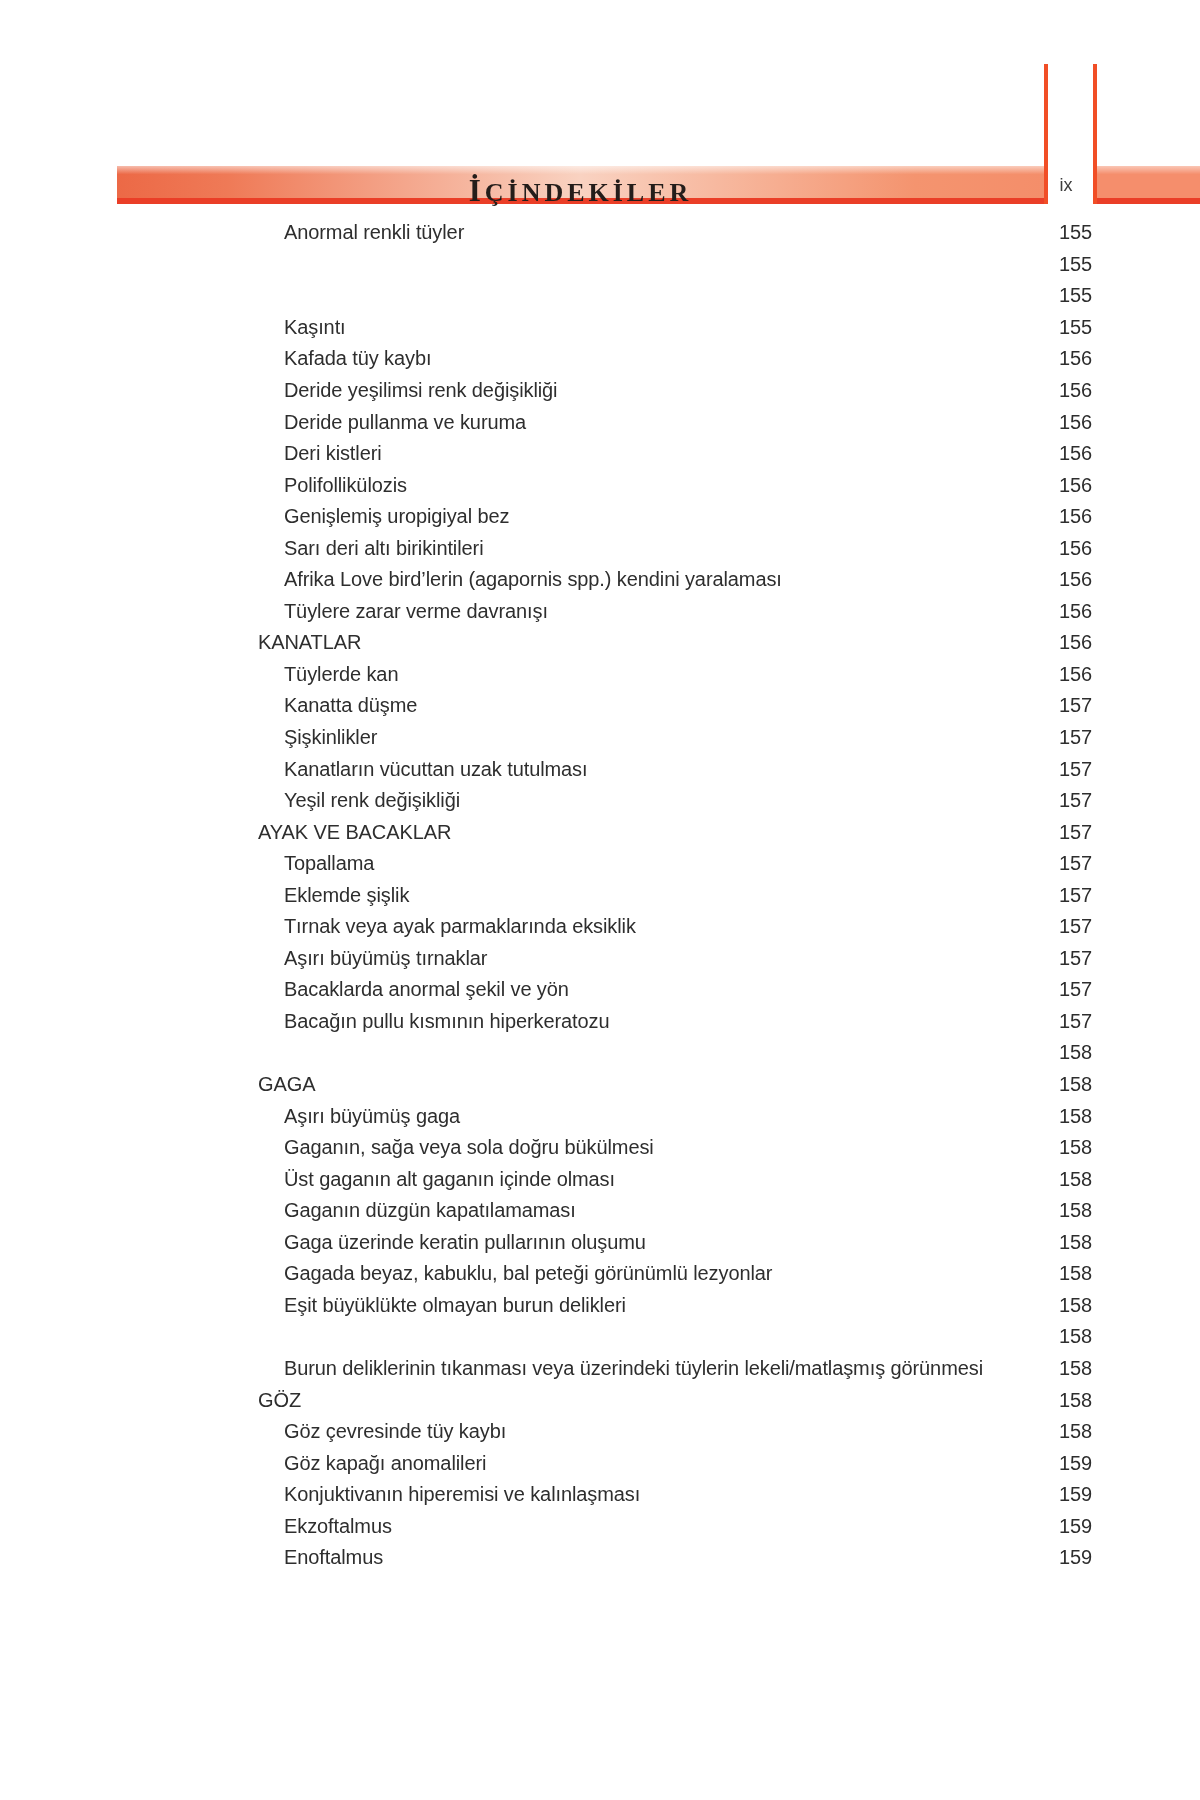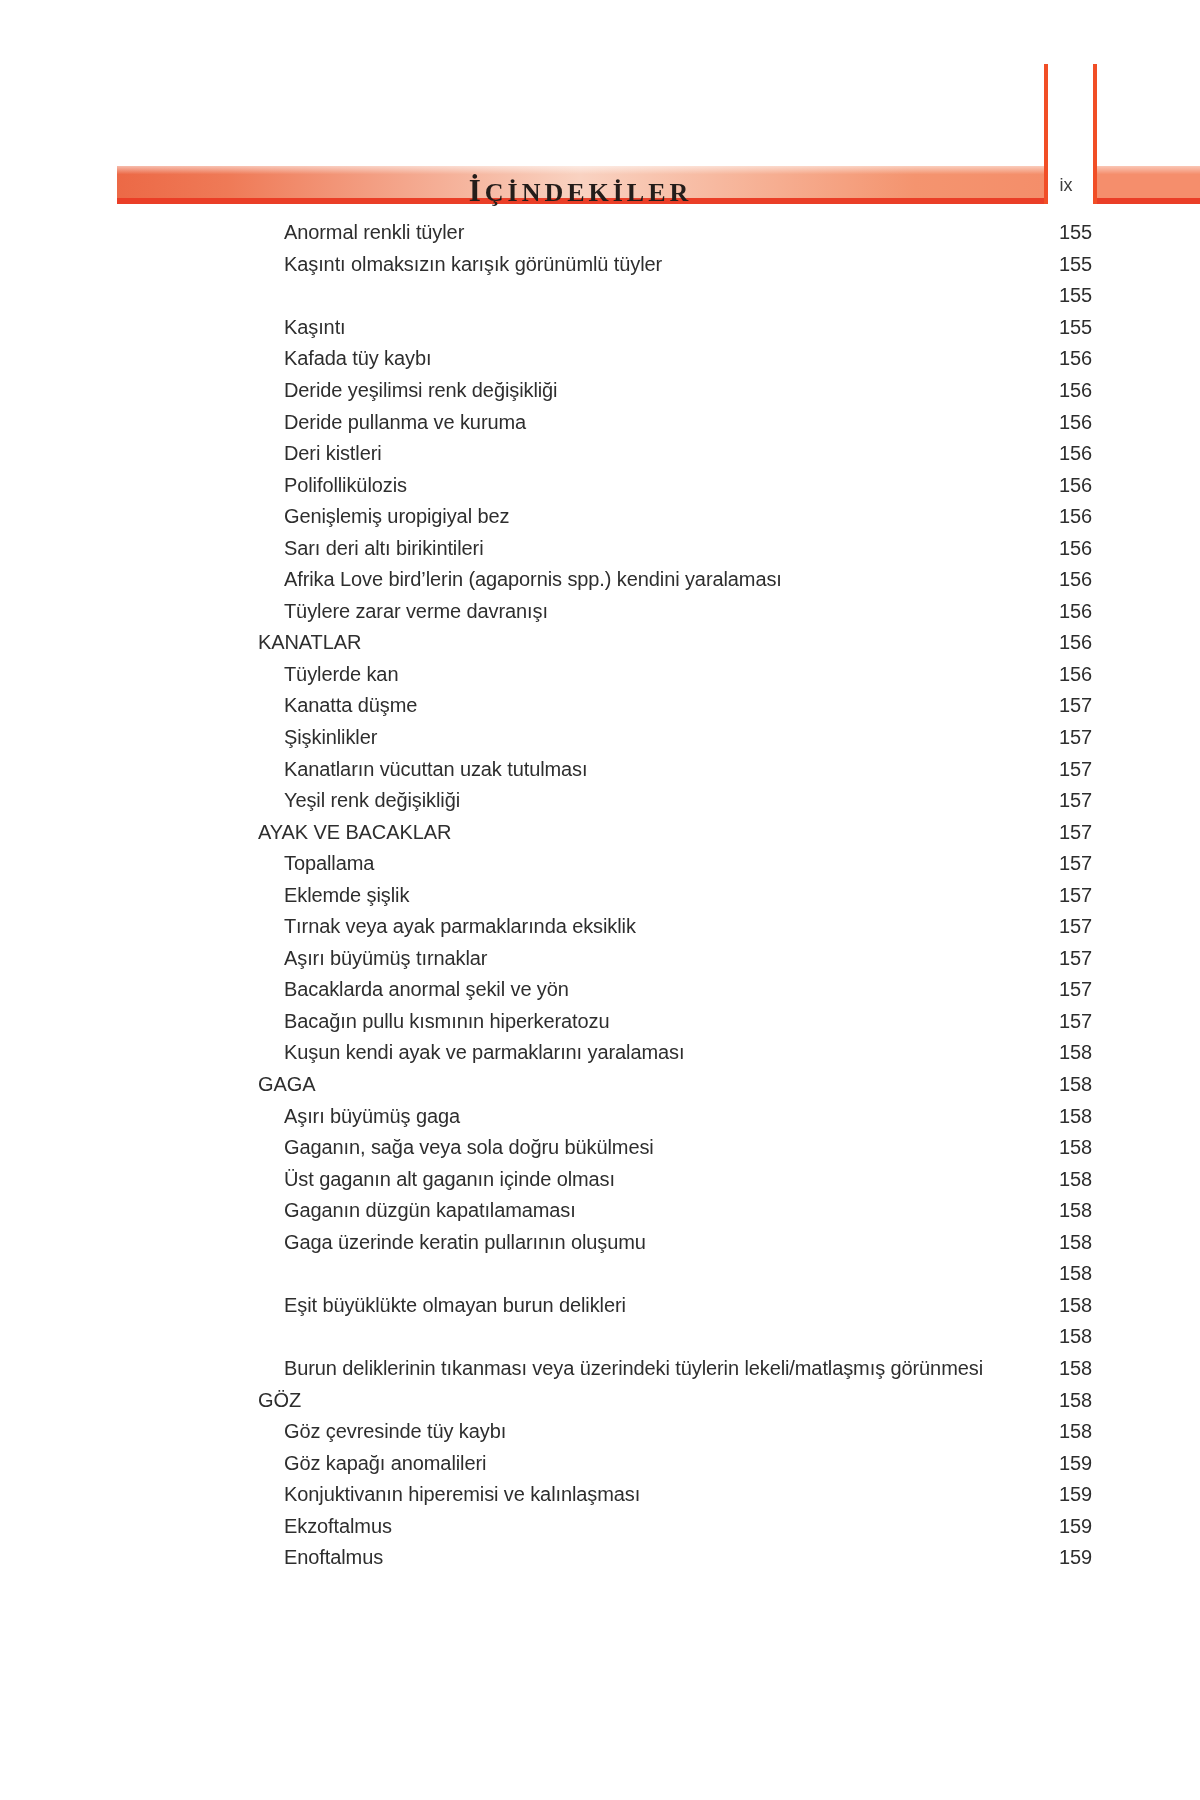--- a/index.html
+++ b/index.html
@@ -94,21 +94,20 @@
 <div class="vline vline-left"></div>
 <div class="vline vline-right"></div>
 <div class="folio">ix</div>
 
 <div class="toc">
     <div class="toc-row sub">
       <span class="toc-label">Anormal renkli tüyler</span>
       <span class="toc-page">155</span>
     </div>
     <div class="toc-row sub">
-      <span class="toc-label">Kaşıntı olmaksızın karışık görünümlü tüyler</span>
       <span class="toc-page">155</span>
     </div>
     <div class="toc-row sub">
       <span class="toc-page">155</span>
     </div>
     <div class="toc-row sub">
       <span class="toc-label">Kaşıntı</span>
       <span class="toc-page">155</span>
     </div>
     <div class="toc-row sub">
@@ -193,21 +192,20 @@
     </div>
     <div class="toc-row sub">
       <span class="toc-label">Bacaklarda anormal şekil ve yön</span>
       <span class="toc-page">157</span>
     </div>
     <div class="toc-row sub">
       <span class="toc-label">Bacağın pullu kısmının hiperkeratozu</span>
       <span class="toc-page">157</span>
     </div>
     <div class="toc-row sub">
-      <span class="toc-label">Kuşun kendi ayak ve parmaklarını yaralaması</span>
       <span class="toc-page">158</span>
     </div>
     <div class="toc-row top">
       <span class="toc-label">GAGA</span>
       <span class="toc-page">158</span>
     </div>
     <div class="toc-row sub">
       <span class="toc-label">Aşırı büyümüş gaga</span>
       <span class="toc-page">158</span>
     </div>
@@ -221,20 +219,21 @@
     </div>
     <div class="toc-row sub">
       <span class="toc-label">Gaganın düzgün kapatılamaması</span>
       <span class="toc-page">158</span>
     </div>
     <div class="toc-row sub">
       <span class="toc-label">Gaga üzerinde keratin pullarının oluşumu</span>
       <span class="toc-page">158</span>
     </div>
     <div class="toc-row sub">
+      <span class="toc-label">Gagada beyaz, kabuklu, bal peteği görünümlü lezyonlar</span>
       <span class="toc-page">158</span>
     </div>
     <div class="toc-row sub">
       <span class="toc-label">Eşit büyüklükte olmayan burun delikleri</span>
       <span class="toc-page">158</span>
     </div>
     <div class="toc-row sub">
       <span class="toc-page">158</span>
     </div>
     <div class="toc-row sub">

